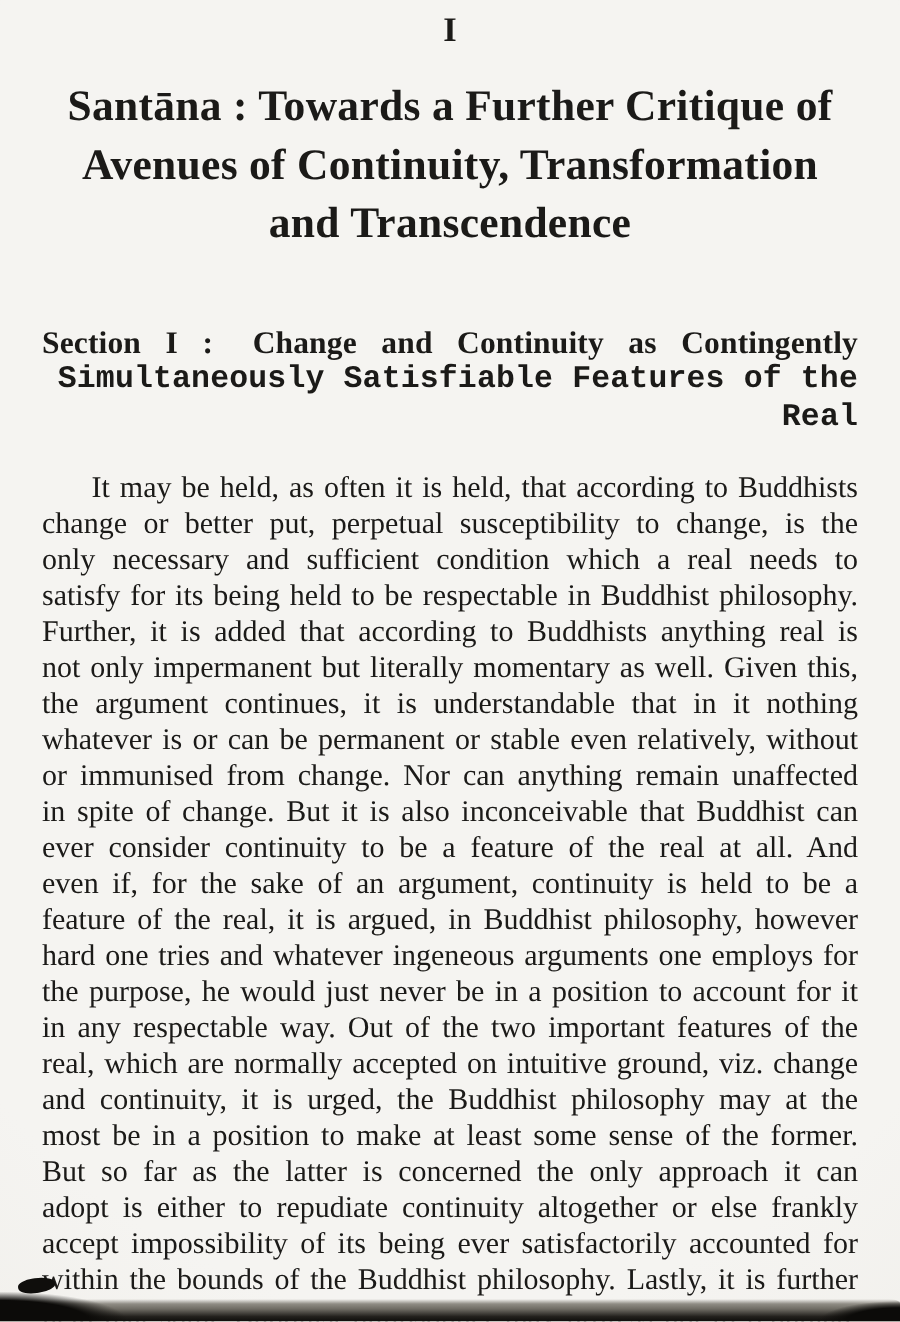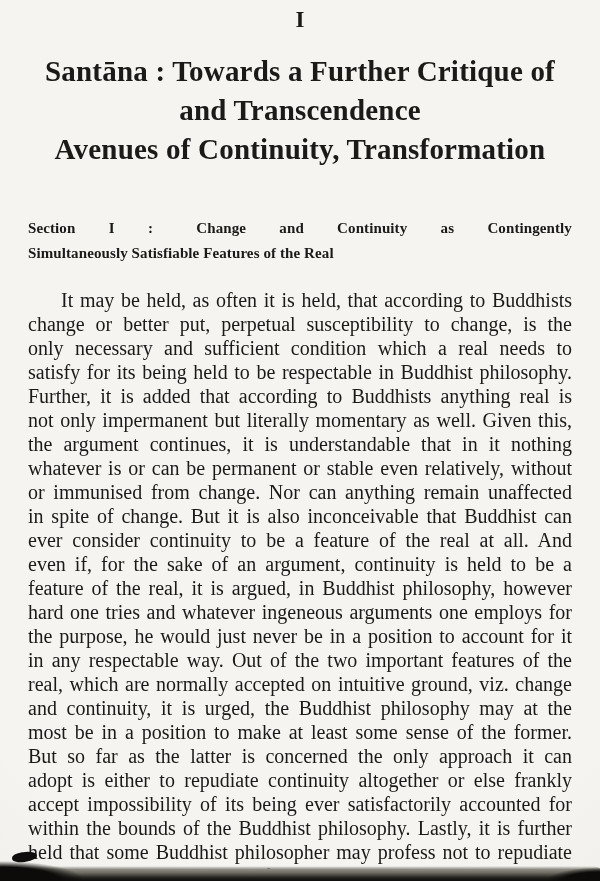--- a/index.html
+++ b/index.html
@@ -30,34 +30,35 @@
     font-size: 29px;
     font-weight: bold;
     line-height: 39px;
     letter-spacing: 0.2px;
   }
   .chapter-title .title-line {
     display: block;
   }
   .section-heading {
     margin: 47px 28px 14px;
-    font-size: 15px;
+    font-size: 21px;
     font-weight: bold;
     line-height: 25px;
     letter-spacing: 0.1px;
   }
   .section-line1 {
     text-align: justify;
     text-align-last: justify;
   }
   .section-label {
     padding-right: 10px;
   }
   .section-line2 {
-    text-align: left;
+    text-align: right;
+    font-family: Liberation Mono, monospace;
   }
   .body-paragraph {
     margin: 22px 28px 0;
     font-size: 20px;
     line-height: 24px;
     text-align: justify;
     text-indent: 33px;
     word-spacing: 1.5px;
   }
   
@@ -107,22 +108,22 @@
 </style>
 </head>
 <body>
 
 <div class="page">
 
   <div class="chapter-numeral">I</div>
 
   <h1 class="chapter-title">
     <span class="title-line">Santāna : Towards a Further Critique of</span>
+    <span class="title-line">Avenues of Continuity, Transformation</span>
     <span class="title-line">and Transcendence</span>
-    <span class="title-line">Avenues of Continuity, Transformation</span>
   </h1>
 
   <div class="section-heading">
     <div class="section-line1">
       <span class="section-label">Section I :</span>
       <span class="section-title-part">Change and Continuity as Contingently</span>
     </div>
     <div class="section-line2">Simultaneously Satisfiable Features of the Real</div>
   </div>
 

